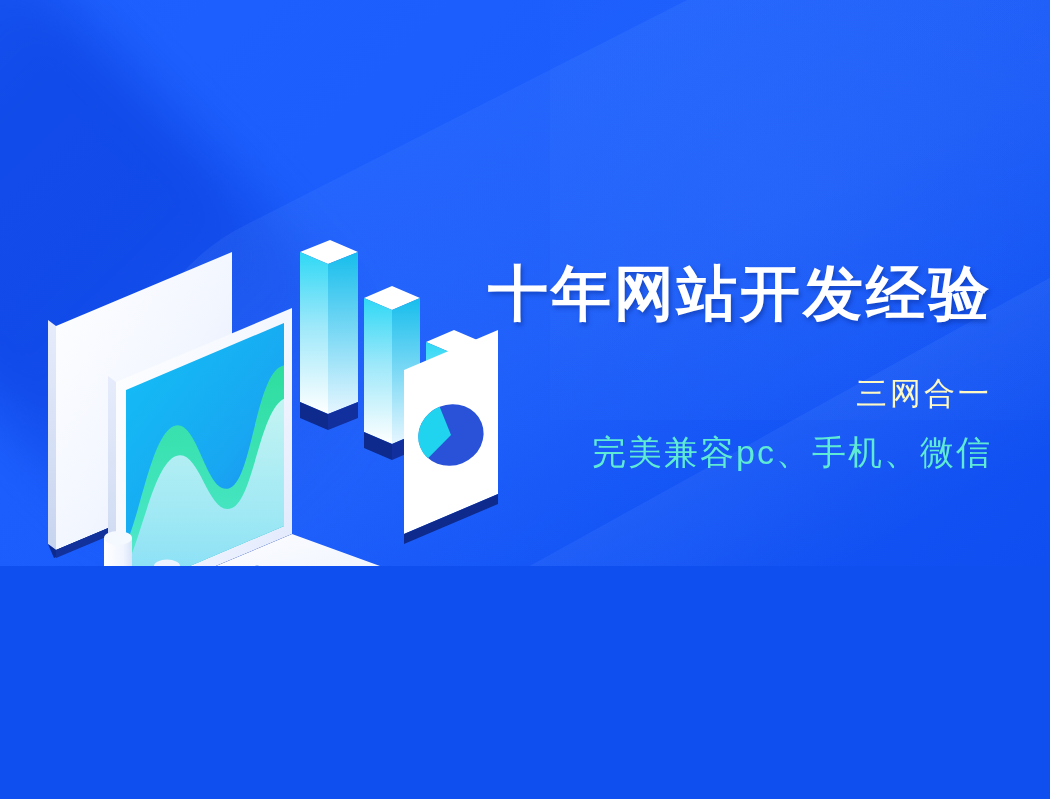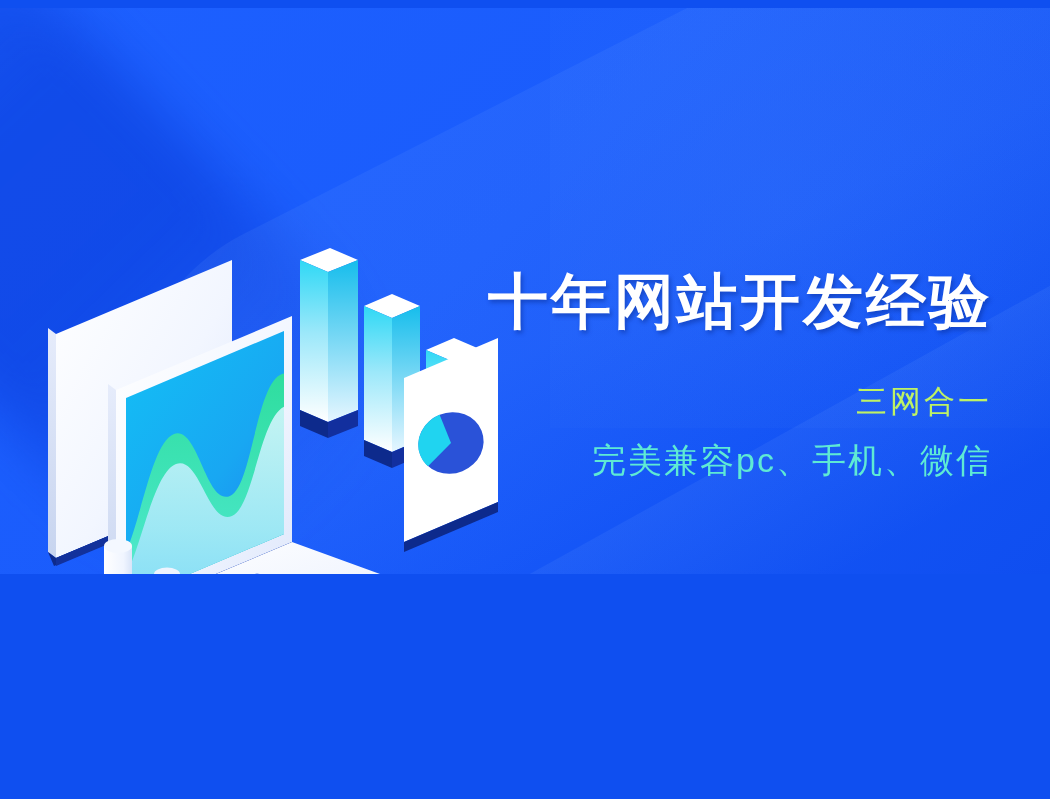--- a/index.html
+++ b/index.html
@@ -10,21 +10,20 @@
   body {
     font-family: "Liberation Sans", "DejaVu Sans", sans-serif;
   }
 
   #banner {
     position: relative;
     width: 1050px;
     height: 566px;
     overflow: hidden;
     background: #1a5cfc;
-    margin-top: 8px;
   }
 
   
   .bg-layer {
     position: absolute;
     inset: 0;
     pointer-events: none;
   }
 
   #bg-base {
@@ -97,21 +96,21 @@
     letter-spacing: 3px;
     text-shadow: 2px 3px 4px rgba(6,40,140,.45);
     white-space: nowrap;
   }
 
   #subline-1 {
     margin-top: 48px;
     font-size: 31px;
     line-height: 1.2;
     font-weight: 400;
-    color: #bef264;
+    color: #fef9c3;
     letter-spacing: 3px;
     white-space: nowrap;
   }
 
   #subline-2 {
     margin-top: 20px;
     font-size: 34px;
     line-height: 1.2;
     font-weight: 400;
     color: #5eead4;

